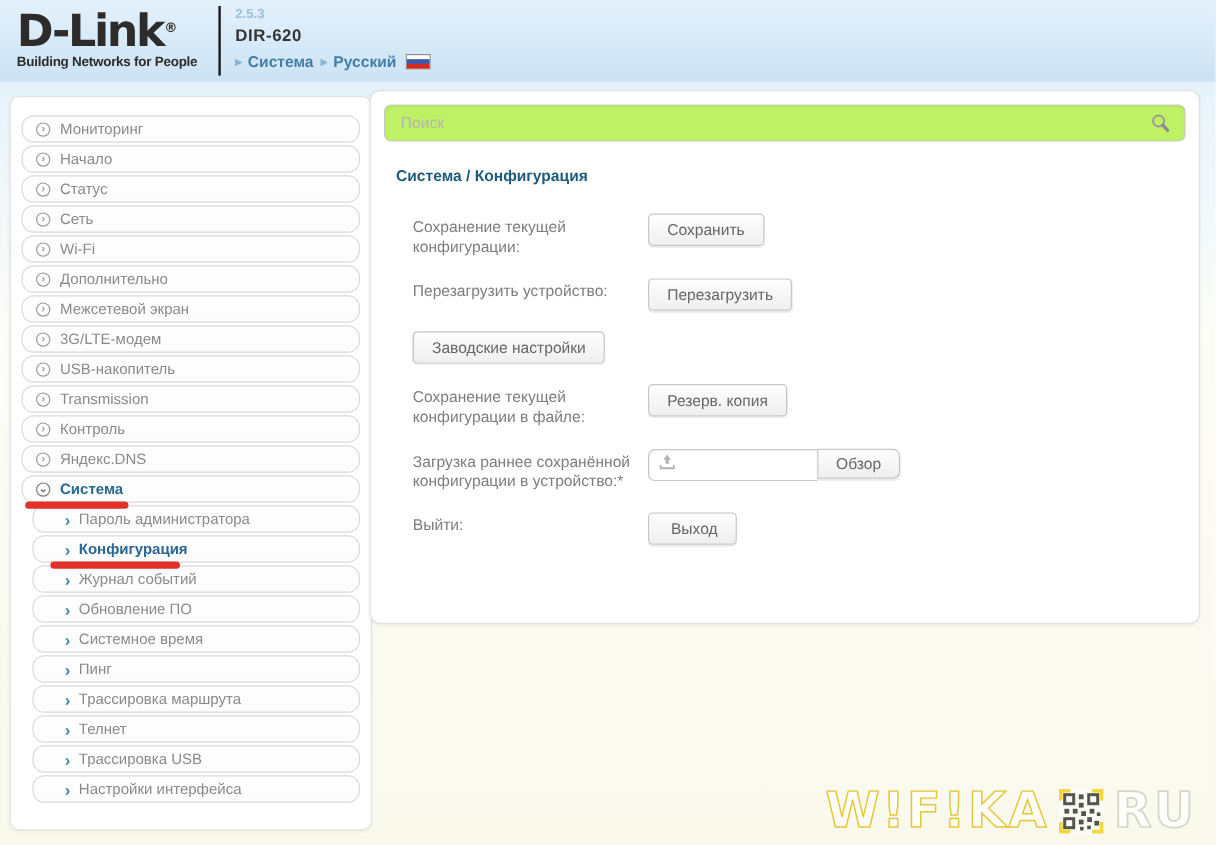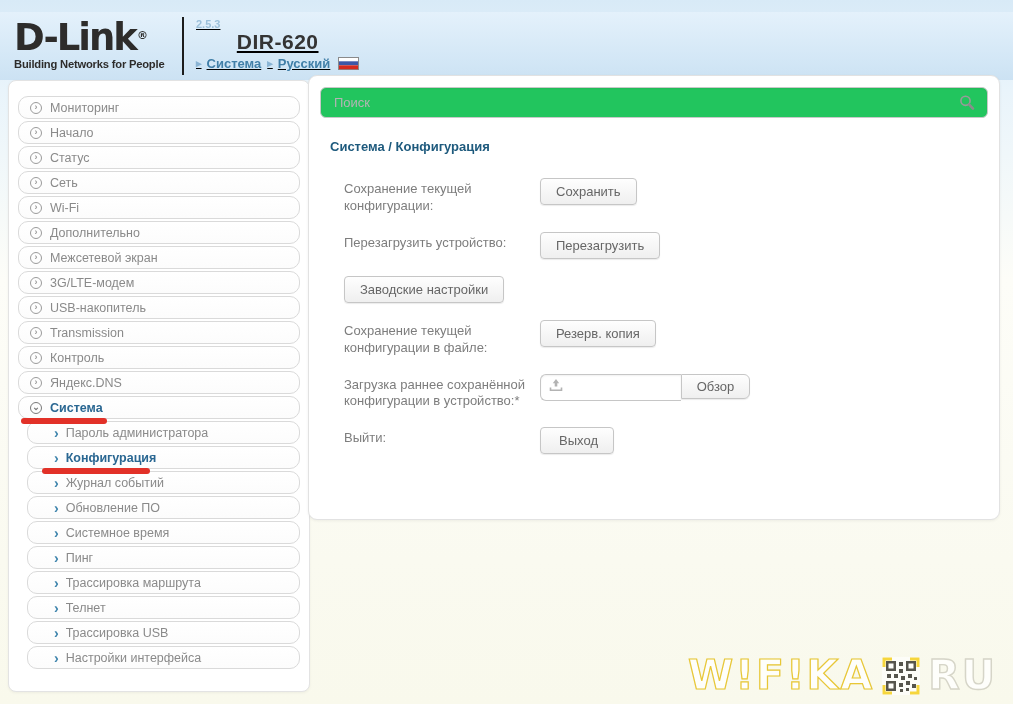--- a/index.html
+++ b/index.html
@@ -5,32 +5,32 @@
   * { margin:0; padding:0; box-sizing:border-box; }
   html,body { width:1013px; height:704px; overflow:hidden; }
   body {
     font-family:"Liberation Sans", sans-serif;
     background:linear-gradient(180deg,#d8eaf7 0px,#e9f4fb 90px,#fdfdf8 280px,#fafaf0 560px,#f9f9ec 704px);
     position:relative;
   }
 
   
   .header {
-    position:absolute; left:0; top:12px; width:1013px; height:68px;
+    position:absolute; left:0; top:0; width:1013px; height:68px;
     background:linear-gradient(180deg,#e4f1fb 0%,#d3e7f6 70%,#cce2f3 100%);
     display:flex; align-items:flex-start;
   }
   .logo-block { margin:7px 0 0 14px; width:152px; color:#2d2c2b; }
   .logo-main { font-family:"DejaVu Sans", sans-serif; font-weight:800; font-size:37px; letter-spacing:-2px; line-height:38px; position:relative; display:inline-block; }
   .logo-reg { position:absolute; right:-12px; top:-2px; font-size:11px; font-weight:700; letter-spacing:0; }
   .logo-tagline { font-size:11.2px; font-weight:700; letter-spacing:-0.2px; margin-top:1px; white-space:nowrap; }
   .header-divider { width:2px; height:58px; background:#1c1c1c; margin:5px 12px 0 16px; }
-  .model-block { padding-top:6px;text-decoration:underline; }
+  .model-block { padding-top:6px; }
   .fw-version { font-size:11px; color:#9cc0da; font-weight:700; }
-  .model-name { font-size:21px; color:#343434; font-weight:700; letter-spacing:0.5px; line-height:23px;text-align:center; }
+  .model-name { font-size:14px; color:#343434; font-weight:700; letter-spacing:0.5px; line-height:23px; }
   .breadcrumb { display:flex; align-items:center; margin-top:3px; font-size:13px; font-weight:700; color:#417fa8; }
   .bc-arrow { color:#8ab4d4; font-size:11px; margin:0 5px 0 0; }
   .bc-item { margin-right:6px; cursor:pointer; }
   .flag { display:inline-block; line-height:0; margin-left:2px; cursor:pointer; }
 
   
   .sidebar {
     position:absolute; left:8px; top:80px; width:302px; height:612px;
     background:#fff; border:1px solid #e3e3e3; border-radius:8px;
     box-shadow:0 1px 3px rgba(0,0,0,0.05);
@@ -70,21 +70,21 @@
     background:#fff; border:1px solid #e2e2e2; border-radius:9px;
     box-shadow:0 1px 3px rgba(0,0,0,0.06);
   }
   .search-wrap { position:relative; margin:11px 11px 0 11px; }
   .search-input {
     width:100%; height:31px;
     border:1px solid #c9c9c9; border-radius:6px;
     padding:0 42px 0 13px; font-size:13px; color:#555;
     font-family:"Liberation Sans", sans-serif;
     box-shadow:inset 0 1px 2px rgba(0,0,0,0.06);
-    outline:none; background:#22c55e;
+    outline:none; background:#bef264;
   }
   .search-input::placeholder { color:#b4b4b4; }
   .search-icon { position:absolute; right:12px; top:7px; cursor:pointer; }
 
   .page-title { margin:21px 0 24px 21px; font-size:13px; font-weight:700; color:#1e5a7d; }
 
   .form-area { margin-left:35px; }
   .form-row { display:flex; align-items:flex-start; margin-bottom:17px;gap:12px; }
   .row-label { width:184px; font-size:13px; color:#7d7d7d; line-height:1.3; padding-top:3px; flex:0 0 184px; }
   .btn {

